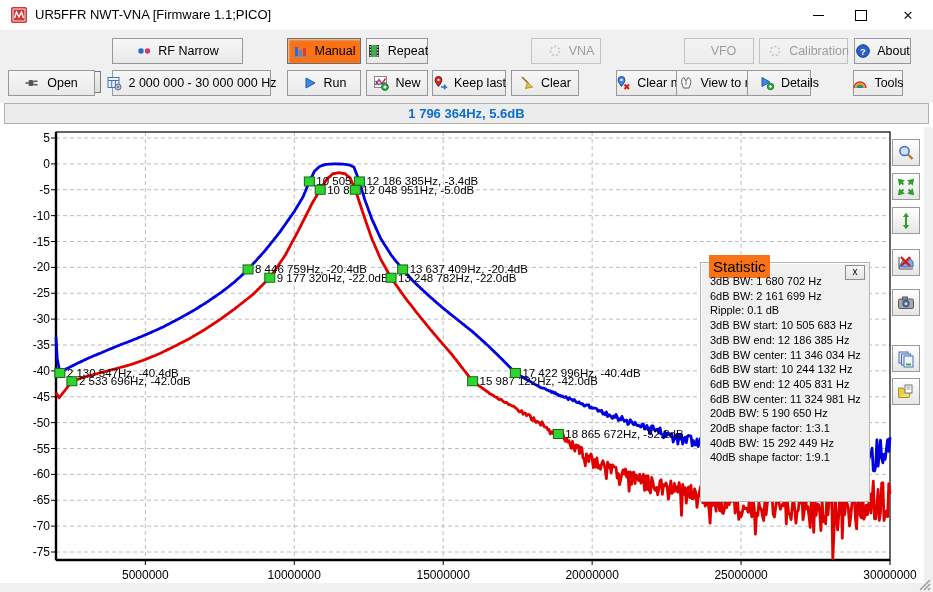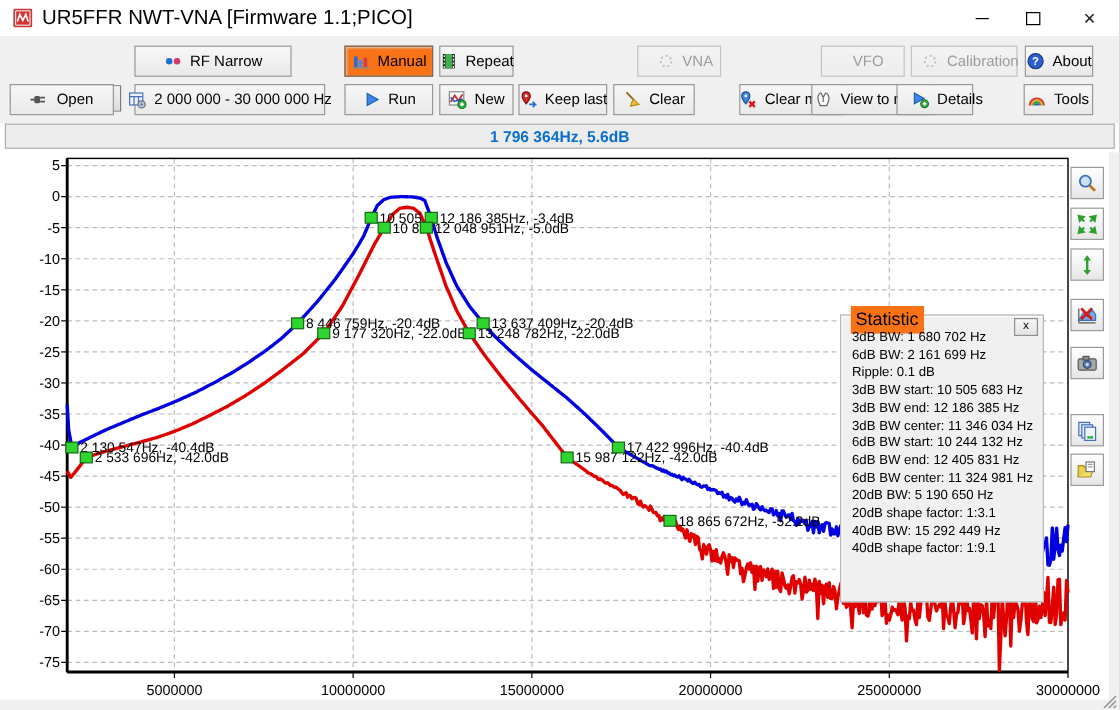--- a/index.html
+++ b/index.html
@@ -1,20 +1,20 @@
 <!DOCTYPE html>
 <html><head>
 <meta charset="utf-8">
 <style>
   html,body{margin:0;padding:0;background:#d7d7d7;font-family:"Liberation Sans",sans-serif;}
   #win{position:relative;width:933px;height:592px;background:#ffffff;outline:1px solid #8a8a8a;overflow:hidden;}
   
   #titlebar{position:absolute;left:0;top:0;width:933px;height:30px;background:#ffffff;border-bottom:1px solid #ececec;}
   #app-icon{position:absolute;left:11px;top:7px;width:16px;height:16px;}
-  #title-text{position:absolute;left:35px;top:0;height:30px;line-height:30px;font-size:17px;color:#000;}
+  #title-text{position:absolute;left:35px;top:0;height:30px;line-height:30px;font-size:13px;color:#000;}
   .wbtn{position:absolute;top:0;width:40px;height:30px;display:flex;align-items:center;justify-content:center;color:#222;}
   
   #toolbar{position:absolute;left:0;top:31px;width:933px;height:72px;background:#f0f0f0;}
   .btn{position:absolute;box-sizing:border-box;height:26px;background:linear-gradient(#f7f7f7,#e9e9e9);border:1px solid #989898;display:flex;align-items:center;justify-content:center;gap:6px;font-size:12.5px;color:#000;white-space:nowrap;}
   .btn.active{background:#f97316;border-color:#6e6e6e;box-shadow:inset 1px 1px 2px #d8d2bd;}
   .btn.disabled{color:#9d9d9d;border-color:#c3c3c3;background:linear-gradient(#f3f3f3,#ededed);padding-left:9px;}
   .ic{display:inline-flex;width:16px;height:16px;align-items:center;justify-content:center;flex:0 0 auto;}
   #port-label{position:absolute;left:8px;top:38px;height:26px;line-height:26px;font-size:12.5px;color:#000;}
   #port-combo{position:absolute;left:33px;top:40px;width:68px;height:22px;box-sizing:border-box;background:#fff;border:1px solid #7a7a7a;display:flex;}
   #port-value{flex:1;font-size:12.5px;line-height:20px;padding-left:4px;color:#000;}
@@ -223,21 +223,21 @@
       <span class="ic">
           <svg viewBox="0 0 16 16" width="16" height="16">
             <path d="M3,2.5 L11,7 L3,11.5 Z" fill="#3f86e8" stroke="#1b5fb0"></path>
             <circle cx="11.5" cy="11.5" r="3.2" fill="#2fae3f" stroke="#1a7a28"></circle>
             <line x1="11.5" y1="10" x2="11.5" y2="13" stroke="#fff" stroke-width="1.2"></line>
             <line x1="10" y1="11.5" x2="13" y2="11.5" stroke="#fff" stroke-width="1.2"></line>
           </svg>
         </span>
       <span>Details</span>
     </div>
-    <div class="btn" style="left:853px;top:39px;width:58px;">
+    <div class="btn" style="left:853px;top:39px;width:50px;">
       <span class="ic">
           <svg viewBox="0 0 16 16" width="16" height="16">
             <path d="M2,13 A6,6 0 0 1 14,13" fill="none" stroke="#d83030" stroke-width="1.6"></path>
             <path d="M3.6,13 A4.4,4.4 0 0 1 12.4,13" fill="none" stroke="#e8a020" stroke-width="1.6"></path>
             <path d="M5.2,13 A2.8,2.8 0 0 1 10.8,13" fill="none" stroke="#30a030" stroke-width="1.6"></path>
             <path d="M6.8,13 A1.2,1.2 0 0 1 9.2,13" fill="none" stroke="#3050d0" stroke-width="1.6"></path>
           </svg>
         </span>
       <span>Tools</span>
     </div>

